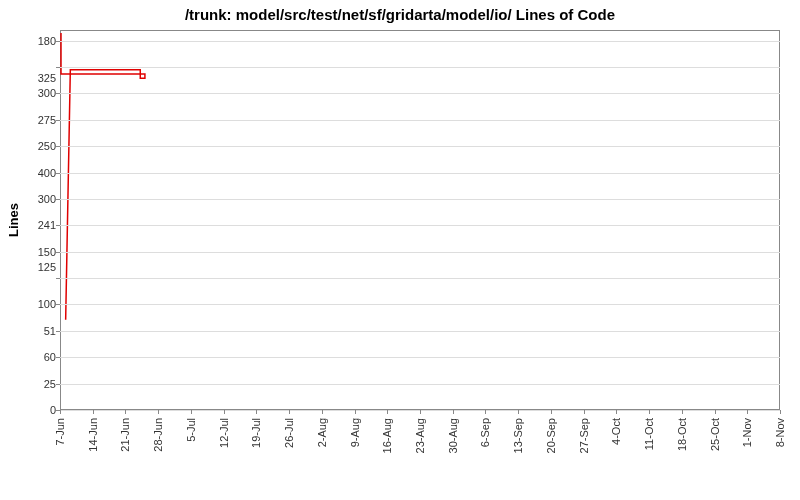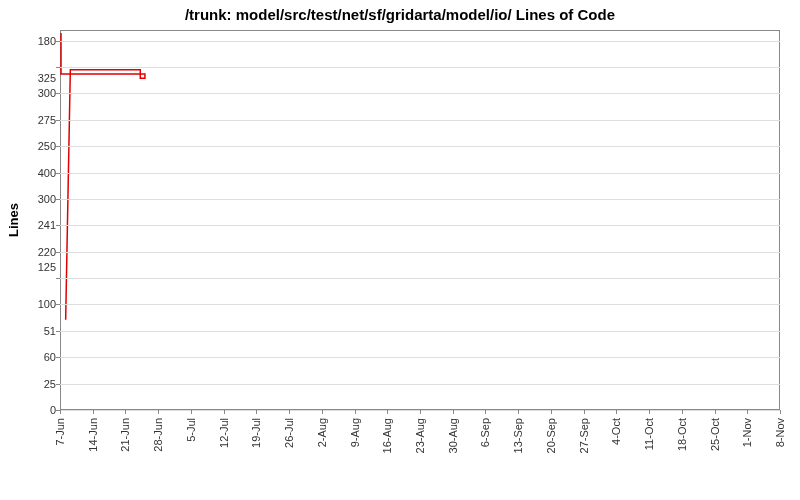--- a/index.html
+++ b/index.html
@@ -42,21 +42,21 @@
 <div class="gridline" style="left: 60px; top: 330.833px; width: 720px; height: 1px;"></div>
 <div class="tick-y" style="top: 330.833px;">51</div>
 <div class="ytick-mark" style="top: 330.833px;"></div>
 <div class="gridline" style="left: 60px; top: 304.444px; width: 720px; height: 1px;"></div>
 <div class="tick-y" style="top: 304.444px;">100</div>
 <div class="ytick-mark" style="top: 304.444px;"></div>
 <div class="gridline" style="left: 60px; top: 278.056px; width: 720px; height: 1px;"></div>
 <div class="tick-y" style="top: 267px;">125</div>
 <div class="ytick-mark" style="top: 278.056px;"></div>
 <div class="gridline" style="left: 60px; top: 251.667px; width: 720px; height: 1px;"></div>
-<div class="tick-y" style="top: 251.667px;">220</div>
+<div class="tick-y" style="top: 251.667px;">150</div>
 <div class="ytick-mark" style="top: 251.667px;"></div>
 <div class="gridline" style="left: 60px; top: 225.278px; width: 720px; height: 1px;"></div>
 <div class="tick-y" style="top: 225.278px;">241</div>
 <div class="ytick-mark" style="top: 225.278px;"></div>
 <div class="gridline" style="left: 60px; top: 198.889px; width: 720px; height: 1px;"></div>
 <div class="tick-y" style="top: 198.889px;">300</div>
 <div class="ytick-mark" style="top: 198.889px;"></div>
 <div class="gridline" style="left: 60px; top: 172.5px; width: 720px; height: 1px;"></div>
 <div class="tick-y" style="top: 172.5px;">400</div>
 <div class="ytick-mark" style="top: 172.5px;"></div>

